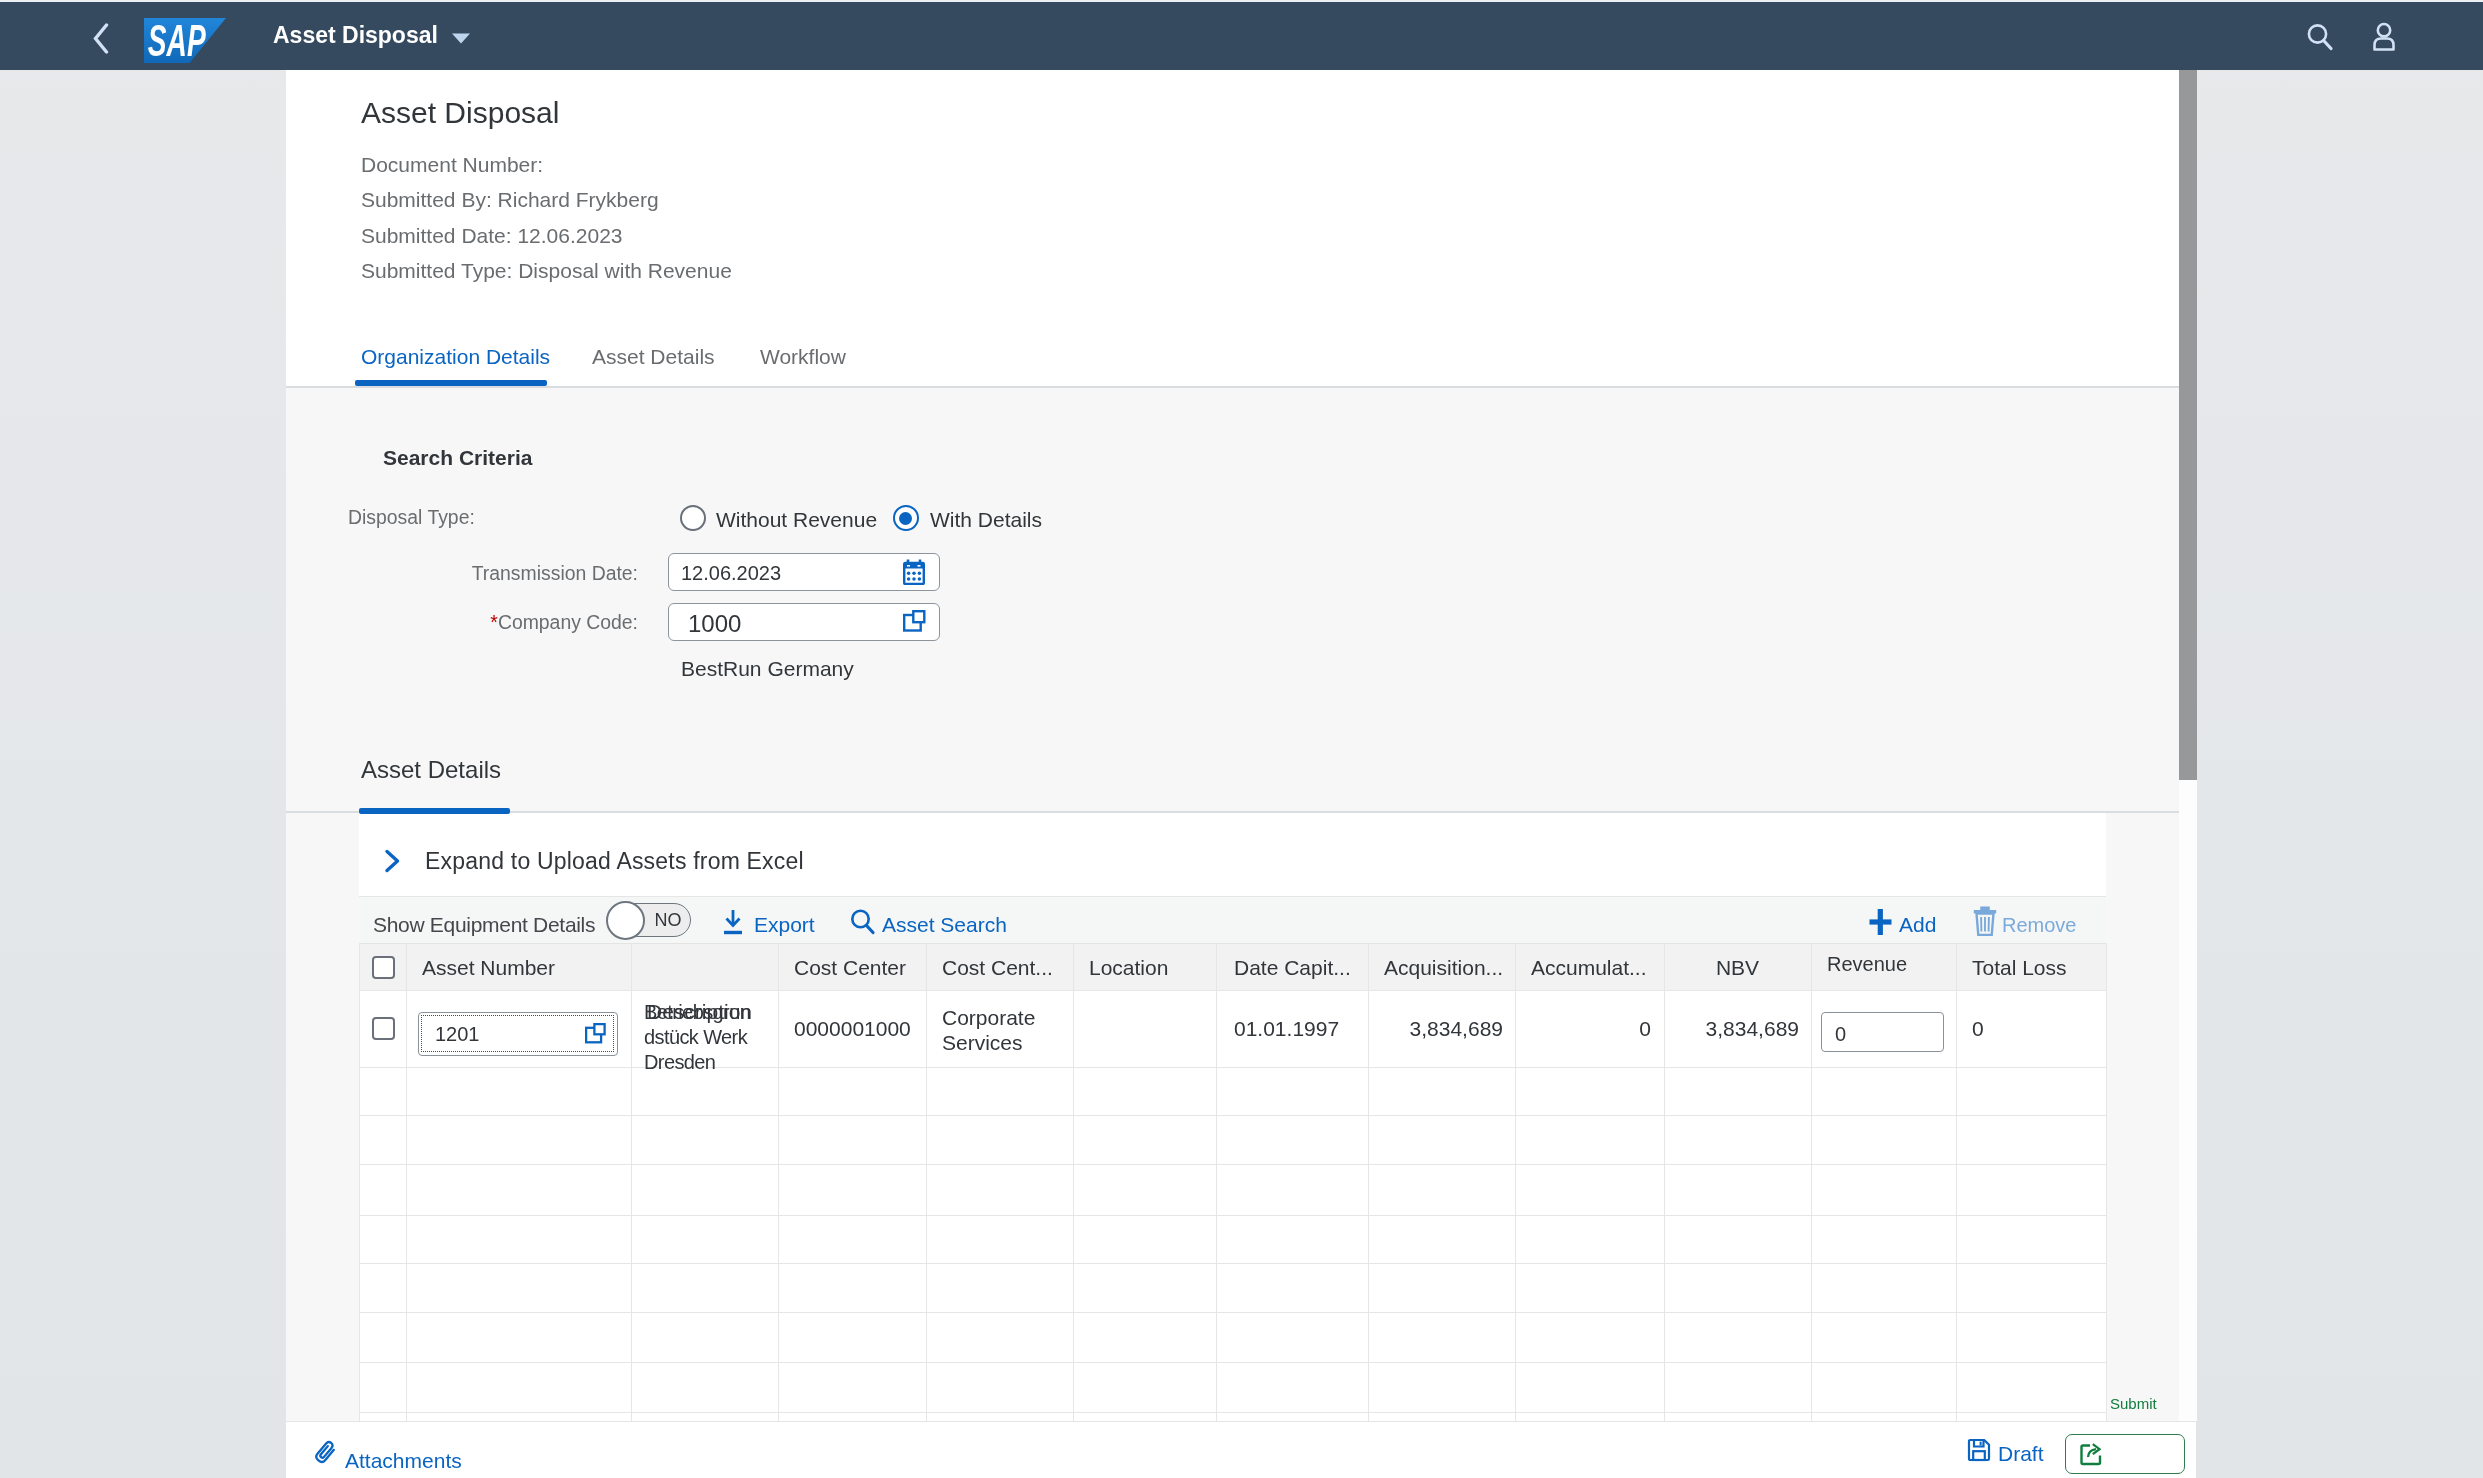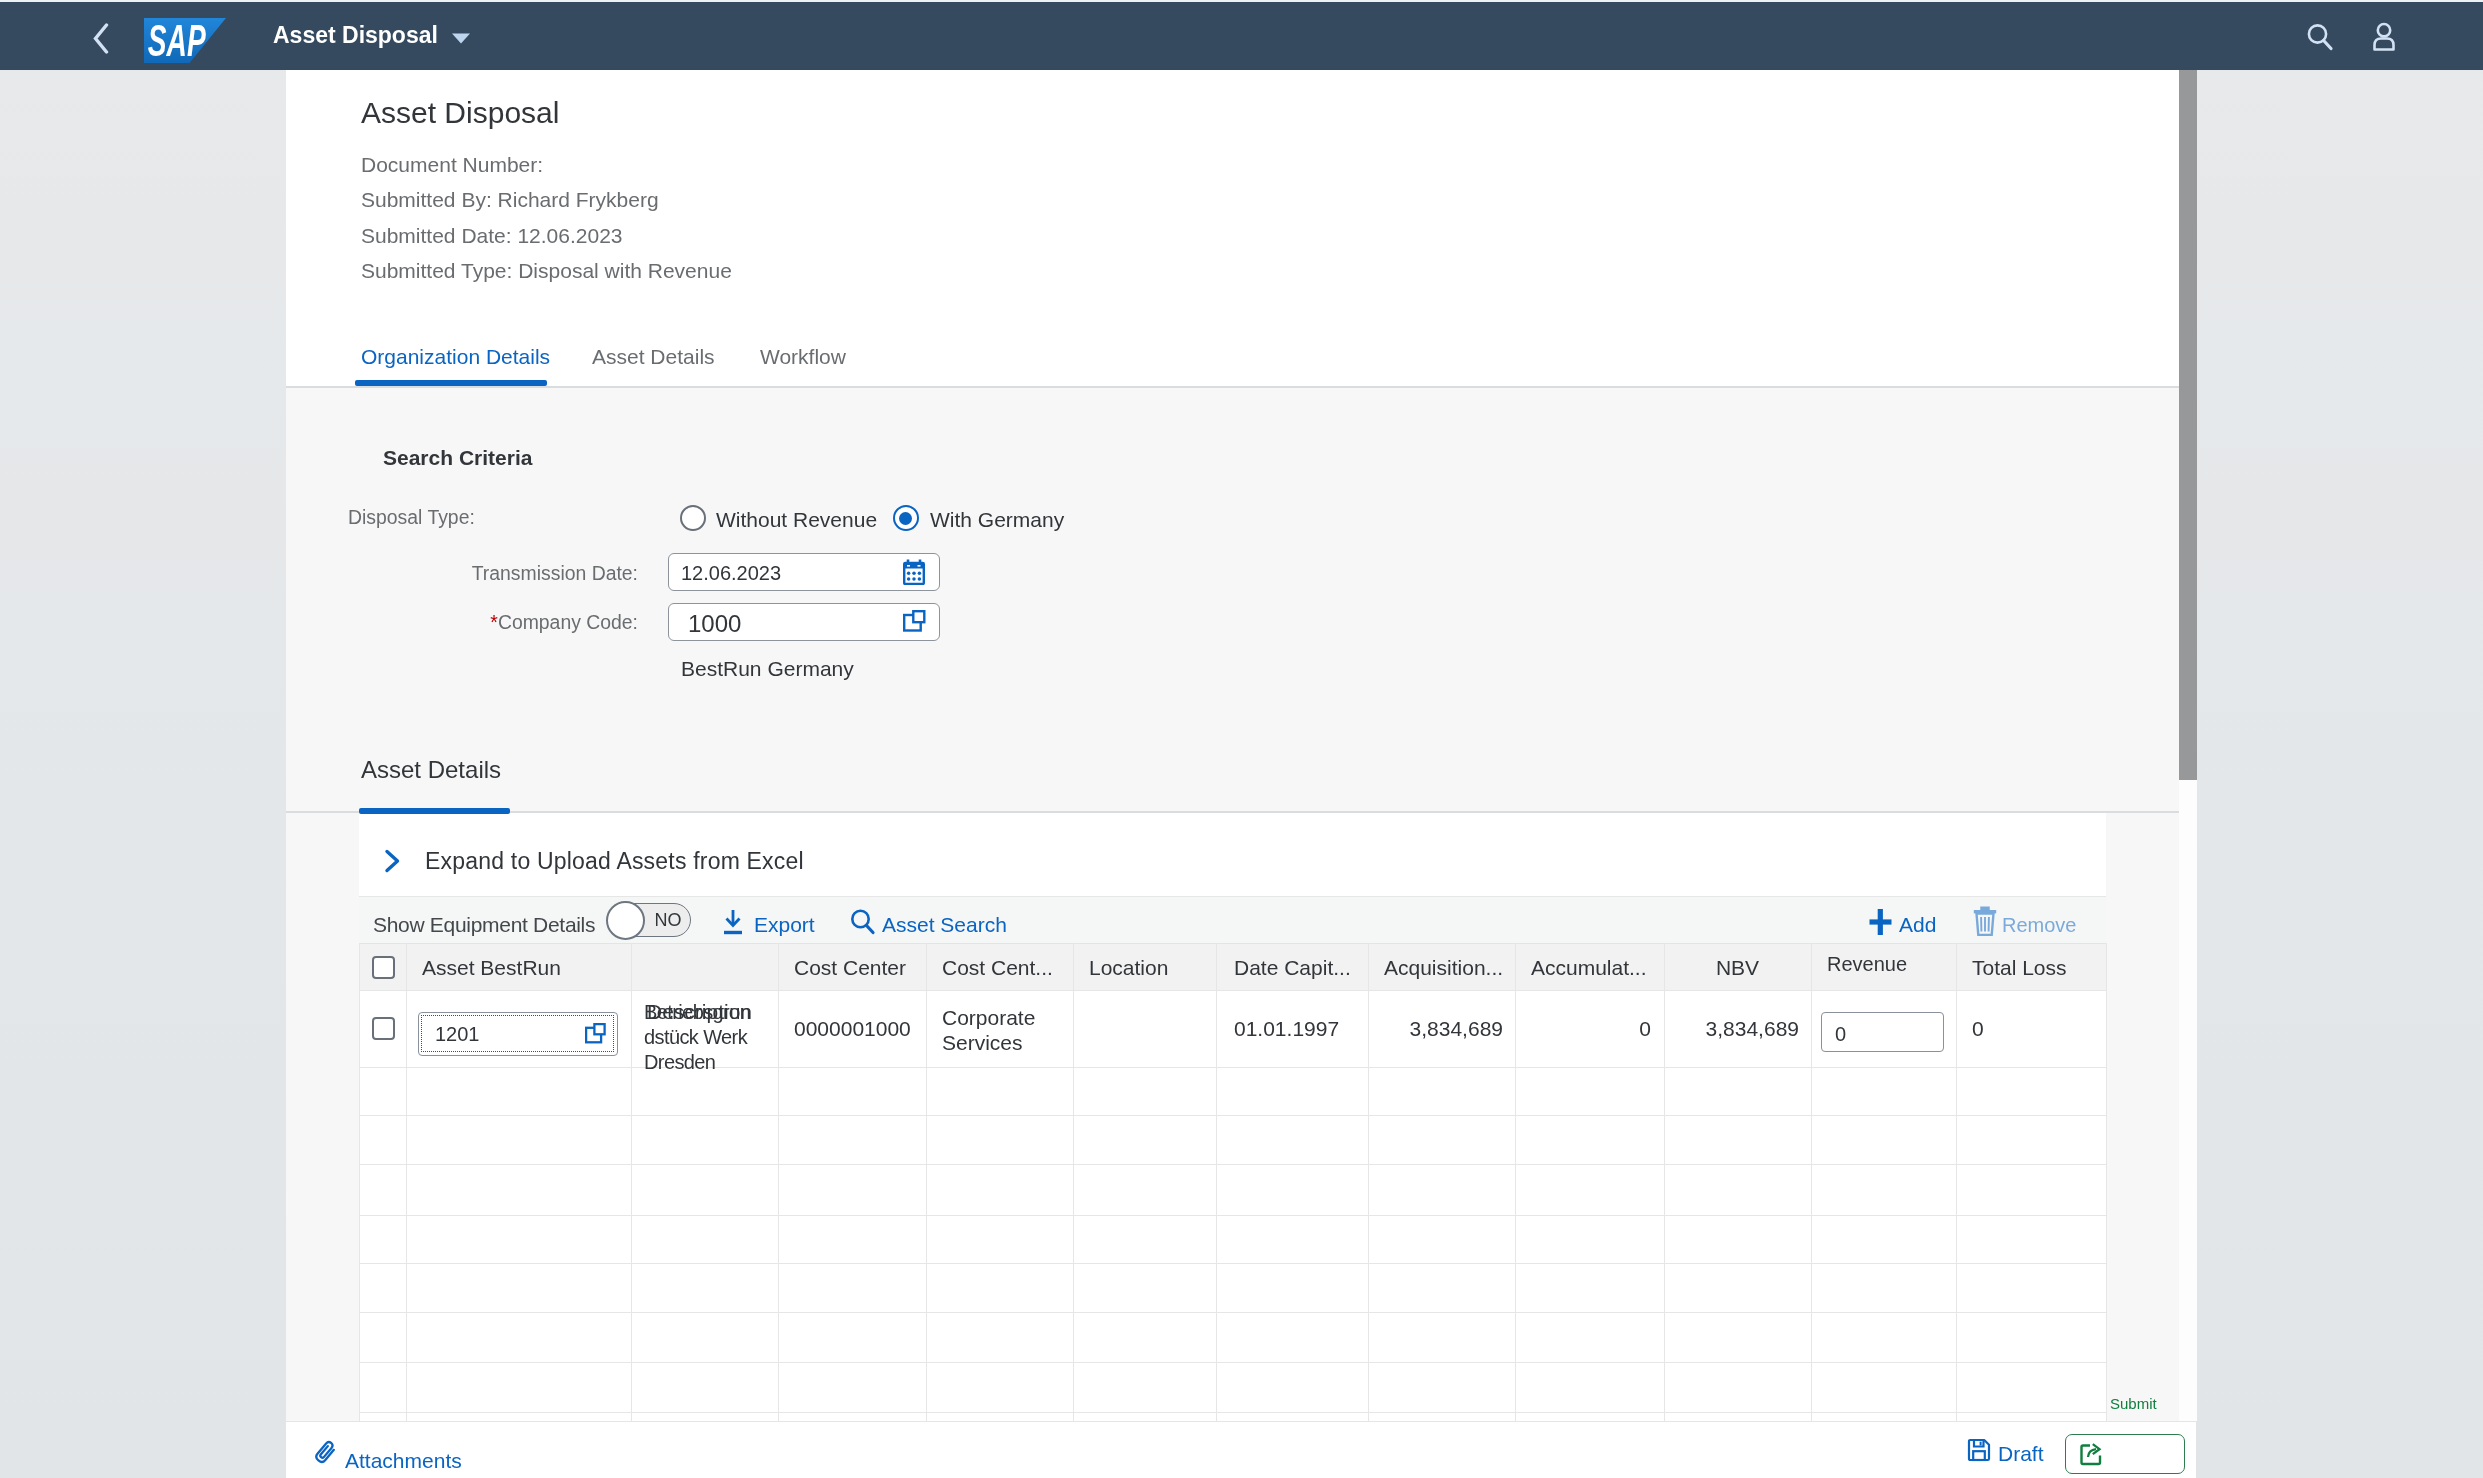--- a/index.html
+++ b/index.html
@@ -66,21 +66,21 @@
   <div class="t" style="left:760px;top:346px;font-size:21px;color:#6a6d70;">Workflow</div>
   <div class="abs" style="left:355px;top:380px;width:192px;height:6px;background:#0a64c2;border-radius:2px;z-index:3;"></div>
   <div class="hline" style="left:286px;top:386px;width:1910px;height:2px;background:#dadde0;"></div>
 
   <div class="t dark" style="left:383px;top:447px;font-size:21px;font-weight:bold;">Search Criteria</div>
   <div class="t gray" style="left:348px;top:508px;width:301px;font-size:19.4px;">Disposal Type:</div>
   <div class="abs" style="left:680px;top:505px;width:26px;height:26px;border:2px solid #697079;border-radius:50%;background:#fff;"></div>
   <div class="t dark" style="left:716px;top:509px;font-size:21px;">Without Revenue</div>
   <div class="abs" style="left:893px;top:505px;width:26px;height:26px;border:2px solid #0a64c2;border-radius:50%;background:#fff;"></div>
   <div class="abs" style="left:899px;top:512px;width:13px;height:13px;border-radius:50%;background:#0a64c2;"></div>
-  <div class="t dark" style="left:930px;top:509px;font-size:21px;">With Germany</div>
+  <div class="t dark" style="left:930px;top:509px;font-size:21px;">With Details</div>
 
   <div class="t gray" style="left:348px;top:564px;width:290px;text-align:right;font-size:19.4px;">Transmission Date:</div>
   <div class="abs" style="left:668px;top:553px;width:272px;height:38px;background:#fff;border:1px solid #8d949c;border-radius:6px;"></div>
   <div class="t dark" style="left:681px;top:563px;font-size:20px;">12.06.2023</div>
   <svg class="abs" style="left:903px;top:559px;" width="22" height="26" viewBox="0 0 22 26">
     <line x1="5" y1="0.5" x2="5" y2="5" stroke="#0a64c2" stroke-width="2.6"></line>
     <line x1="17" y1="0.5" x2="17" y2="5" stroke="#0a64c2" stroke-width="2.6"></line>
     <rect x="1.2" y="4" width="19.6" height="21" rx="1" fill="none" stroke="#0a64c2" stroke-width="2.4"></rect>
     <rect x="1.2" y="4" width="19.6" height="5.5" fill="#0a64c2"></rect>
     <rect x="4" y="6" width="3" height="1.6" fill="#ffffff"></rect>
@@ -163,21 +163,21 @@
   <div class="hline" style="left:359px;top:1067px;width:1747px;"></div>
   <div class="hline" style="left:359px;top:1115px;width:1747px;"></div>
   <div class="hline" style="left:359px;top:1164px;width:1747px;"></div>
   <div class="hline" style="left:359px;top:1215px;width:1747px;"></div>
   <div class="hline" style="left:359px;top:1263px;width:1747px;"></div>
   <div class="hline" style="left:359px;top:1312px;width:1747px;"></div>
   <div class="hline" style="left:359px;top:1362px;width:1747px;"></div>
   <div class="hline" style="left:359px;top:1412px;width:1747px;"></div>
 
   <div class="abs" style="left:372px;top:956px;width:23px;height:23px;border:2px solid #697079;border-radius:4px;background:#fff;"></div>
-  <div class="t dark" style="left:422px;top:957px;font-size:21px;">Asset BestRun</div>
+  <div class="t dark" style="left:422px;top:957px;font-size:21px;">Asset Number</div>
   <div class="t dark" style="left:647px;top:957px;font-size:21px;margin-top:44px;">Description</div>
   <div class="t dark" style="left:794px;top:957px;font-size:21px;">Cost Center</div>
   <div class="t dark" style="left:942px;top:957px;font-size:21px;">Cost Cent...</div>
   <div class="t dark" style="left:1089px;top:957px;font-size:21px;">Location</div>
   <div class="t dark" style="left:1234px;top:957px;font-size:21px;">Date Capit...</div>
   <div class="t dark" style="left:1384px;top:957px;font-size:21px;">Acquisition...</div>
   <div class="t dark" style="left:1531px;top:957px;font-size:21px;">Accumulat...</div>
   <div class="t dark" style="left:1664px;top:957px;width:147px;text-align:center;font-size:21px;">NBV</div>
   <div class="t dark" style="left:1827px;top:930px;font-size:20px;margin-top:24px;">Revenue</div>
   <div class="t dark" style="left:1972px;top:957px;font-size:21px;">Total Loss</div>

